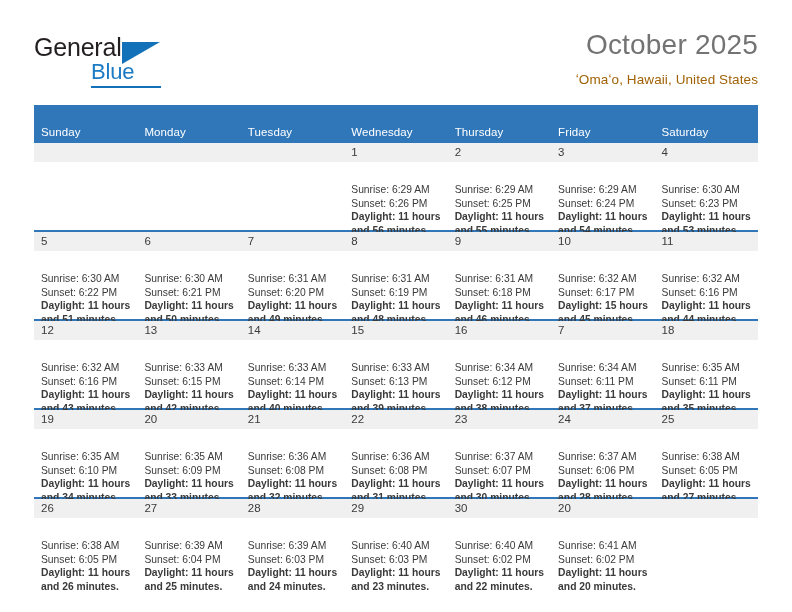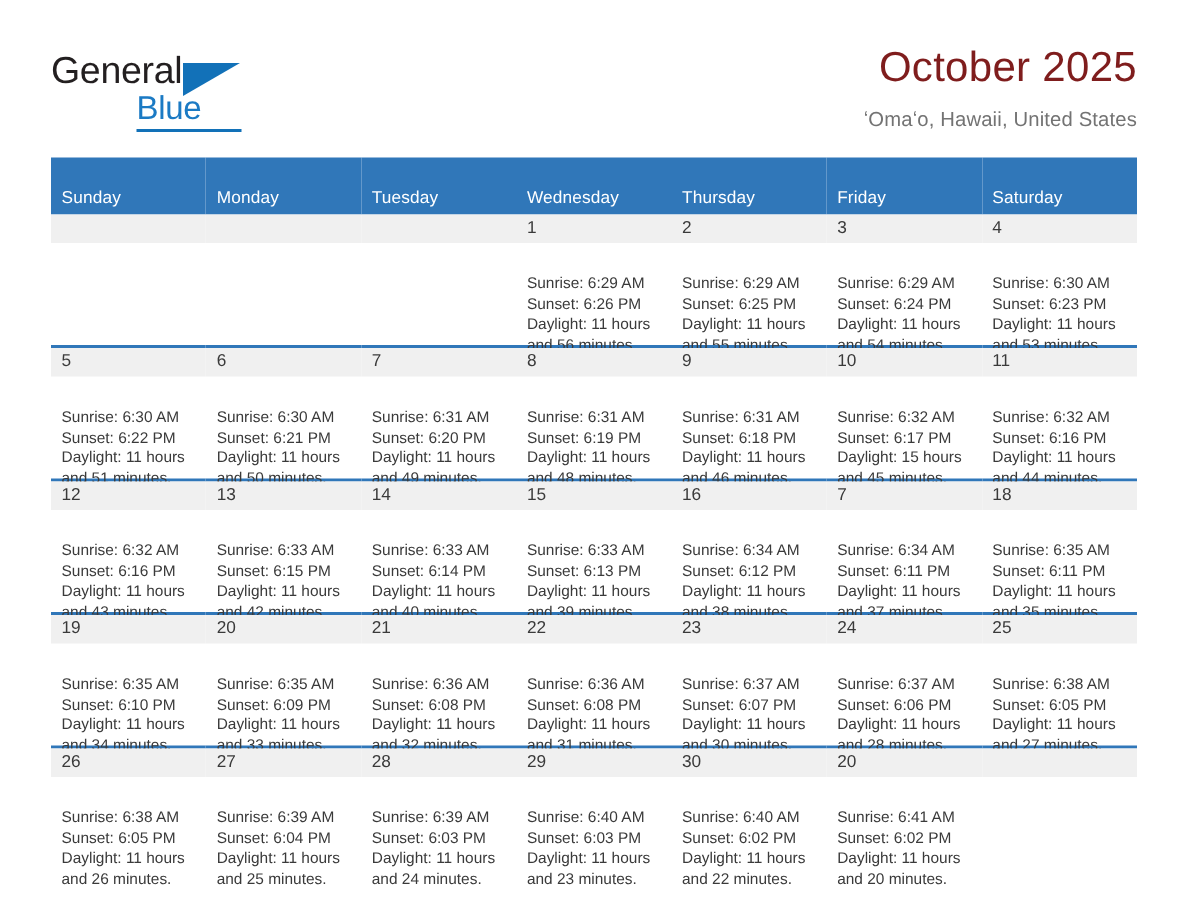--- a/index.html
+++ b/index.html
@@ -78,29 +78,29 @@
 
   .title-block {
     position: absolute;
     right: 34px;
     top: 28px;
     text-align: right;
     width: 480px;
   }
   .cal-title {
     font-size: 28px;
-    color: #7f1d1d;
+    color: #737373;
     line-height: 34px;
     font-weight: normal;
     margin: 0;
     letter-spacing: 0.2px;
   }
   .cal-subtitle {
     font-size: 13.5px;
-    color: #737373;
+    color: #a16207;
     line-height: 20px;
     margin: 8px 0 0 0;
     font-weight: normal;
     letter-spacing: 0.1px;
   }
 
   
   .calendar {
     position: absolute;
     left: 34px;
@@ -149,20 +149,21 @@
     padding: 21px 6px 0 7px;
     font-size: 10.3px;
     line-height: 13.6px;
     color: #3a3a3a;
   }
   .details div {
     white-space: nowrap;
   }
   .details .daylight {
     white-space: normal;
+    font-weight: bold;
   }
 </style>
 </head>
 <body>
 
 <div class="page">
 
   <div class="header">
 
     <div class="logo">

